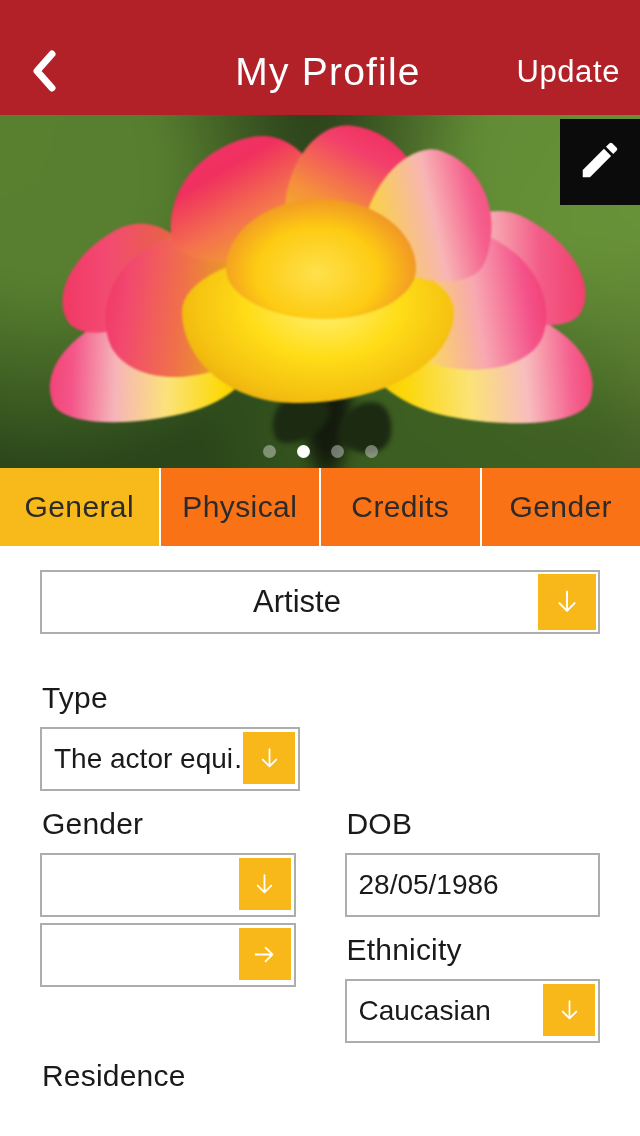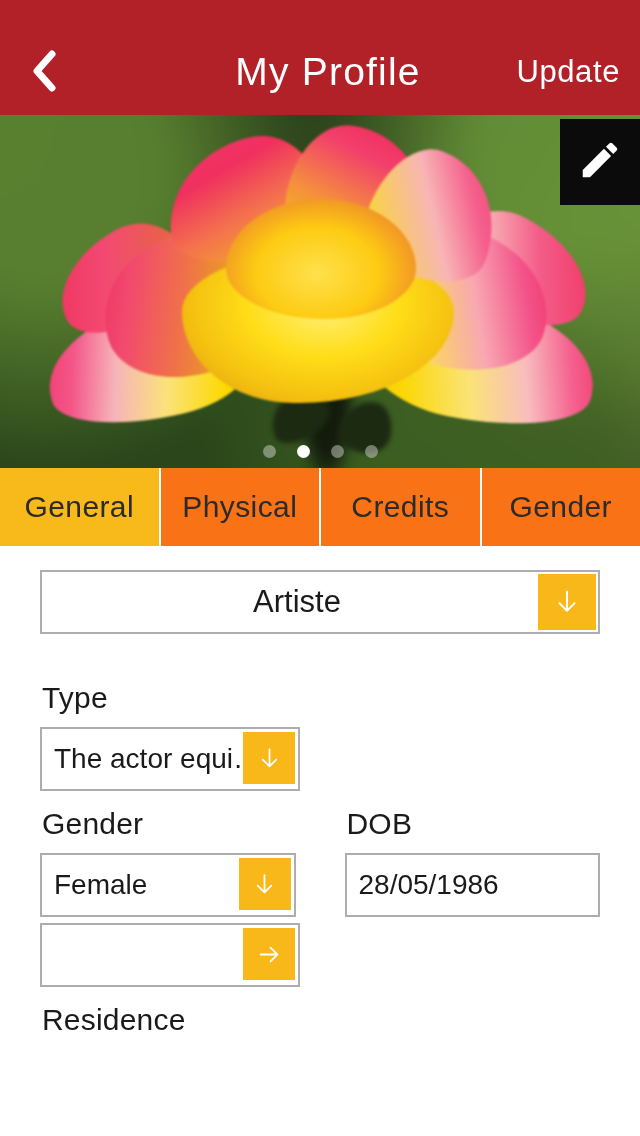--- a/index.html
+++ b/index.html
@@ -411,21 +411,20 @@
           </span>
         </span>
       </div>
     </div>
   </div>
 
   <div class="grid-row">
     <div class="col">
       <div class="label">Gender</div>
       <div class="field small">
-        <span class="value">Female</span>
         <span class="arrow-btn">
           <span>
             <svg width="25" height="27" viewBox="0 0 24 24" aria-hidden="true">
               <path d="M12 3 V19 M5.5 13 L12 19.6 L18.5 13" fill="none" stroke="#ffffff" stroke-width="1.7" stroke-linecap="round" stroke-linejoin="round"></path>
             </svg>
           </span>
         </span>
       </div>
     </div>
     <div class="col">
@@ -441,20 +440,33 @@
       <div class="field small">
         <span class="arrow-btn">
           <span>
             <svg width="25" height="27" viewBox="0 0 24 24" aria-hidden="true">
               <path d="M3.5 12 H19.5 M13 5.5 L19.6 12 L13 18.5" fill="none" stroke="#ffffff" stroke-width="1.7" stroke-linecap="round" stroke-linejoin="round"></path>
             </svg>
           </span>
         </span>
       </div>
     </div>
+    <div class="col">
+      <div class="label">Ethnicity</div>
+      <div class="field small">
+        <span class="value">Caucasian</span>
+        <span class="arrow-btn">
+          <span>
+            <svg width="25" height="27" viewBox="0 0 24 24" aria-hidden="true">
+              <path d="M12 3 V19 M5.5 13 L12 19.6 L18.5 13" fill="none" stroke="#ffffff" stroke-width="1.7" stroke-linecap="round" stroke-linejoin="round"></path>
+            </svg>
+          </span>
+        </span>
+      </div>
+    </div>
   </div>
 
   <div class="grid-row">
     <div class="col">
       <div class="label">Residence</div>
 
     </div>
     <div class="col">
       <div class="label">&nbsp;</div>
 

